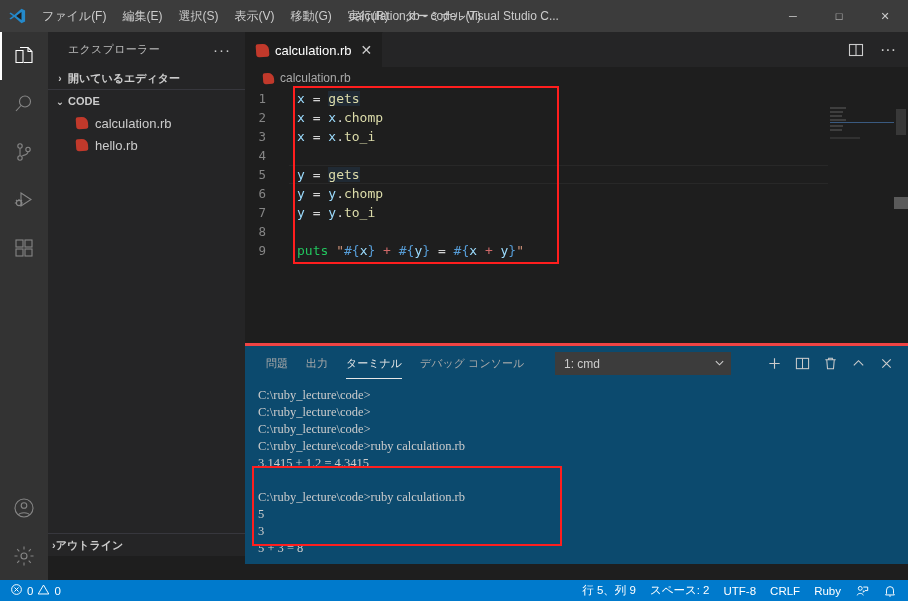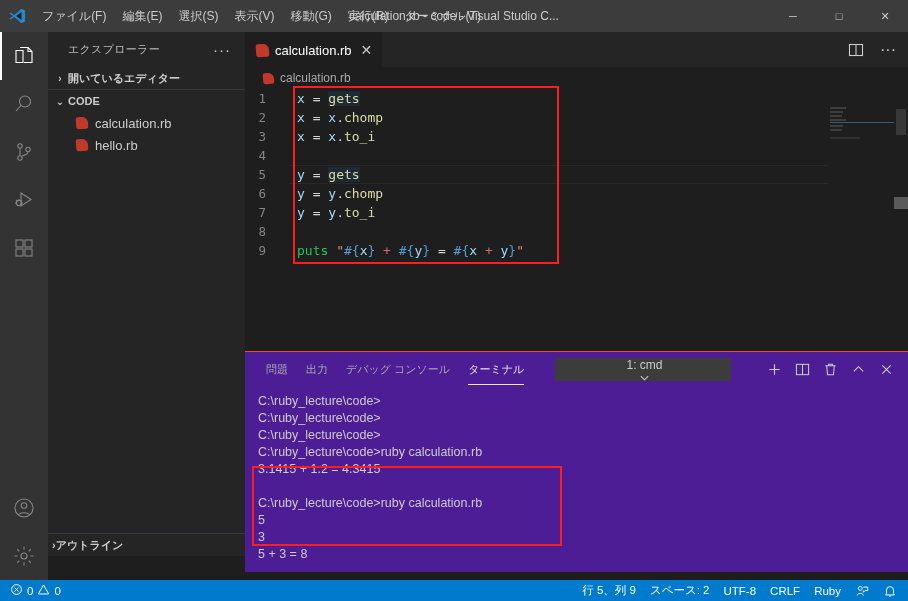--- a/index.html
+++ b/index.html
@@ -125,44 +125,44 @@
   .tok-meth { color: #dcdcaa; }
 
   .minimap { position: absolute; right: 14px; top: 0; width: 66px; height: 270px; background: #1e1e1e; }
   .mm-line { position: absolute; height: 2px; background: #4a4a4a; opacity: .75; }
   .mm-cur { position: absolute; left: 0; right: -52px; height: 1px; background: #3a5a80; }
   .editor-scroll { position: absolute; right: 0; top: 0; width: 14px; height: 270px; background: #1e1e1e; }
   .scroll-thumb { position: absolute; right: 2px; width: 10px; background: #4f4f4f; opacity: .55; }
   .ovr-mark { position: absolute; right: 0; width: 14px; height: 3px; background: #6a6a6a; }
 
   
-  .panel { position: absolute; left: 0; bottom: 8px; width: 663px; height: 221px; background: #4c1d95; border-top: 1px solid #ef4444; }
+  .panel { position: absolute; left: 0; bottom: 16px; width: 663px; height: 221px; background: #0c4a6e; border-top: 3px solid #ef4444; }
   .panel-head { height: 35px; display: flex; align-items: center; position: relative; }
   .ptab {
     font-size: 11px; color: #a9a9a9; padding: 0 9px; height: 35px; display: flex; align-items: center;
     position: relative; cursor: pointer; white-space: nowrap;
   }
   .ptab:first-child { margin-left: 12px; }
   .ptab.active { color: #e7e7e7; }
   .ptab.active::after {
     content: ""; position: absolute; left: 9px; right: 9px; bottom: 2px; height: 1px; background: #e7e7e7;
   }
   .term-select {
     position: absolute; left: 310px; top: 6px; width: 176px; height: 23px; background: #3c3c3c;
     color: #cccccc; font-size: 12px; display: flex; align-items: center; padding: 0 6px 0 9px;
-    justify-content: space-between; cursor: pointer; flex-direction: column;
+    justify-content: space-between; cursor: pointer;
   }
   .panel-actions { position: absolute; right: 8px; top: 0; height: 35px; display: flex; align-items: center; }
   .pa-btn { width: 28px; height: 28px; display: flex; align-items: center; justify-content: center; color: #cccccc; cursor: pointer; }
 
   .term-body {
     position: absolute; left: 0; top: 35px; right: 0; bottom: 0; padding: 6px 0 0 13px; overflow: hidden;
   }
   .tline {
-    font-family: Liberation Sans, sans-serif;
+    font-family: Liberation Serif, serif;
     font-size: 12.5px; line-height: 17px; color: #cccccc; white-space: pre;
   }
 
   
   .redbox { position: absolute; border: 2px solid #ff1e1e; pointer-events: none; }
 
   
   .statusbar {
     position: absolute; left: 0; bottom: 0; width: 908px; height: 21px;
     background: #007acc; display: flex; align-items: center; color: #ffffff; font-size: 11.5px;
@@ -361,22 +361,22 @@
       <div class="editor-scroll">
         <div class="scroll-thumb" style="top:20px; height:26px;"></div>
         <div class="ovr-mark" style="top:108px; height:12px; background:#5a5a5a;"></div>
       </div>
     </div>
 
     <div class="panel">
       <div class="panel-head">
         <div class="ptab">問題</div>
         <div class="ptab">出力</div>
+        <div class="ptab active">ターミナル</div>
         <div class="ptab">デバッグ コンソール</div>
-        <div class="ptab active">ターミナル</div>
 
         <div class="term-select">
           <span>1: cmd</span>
           <span>
             <svg width="11" height="11" viewBox="0 0 12 12" fill="none" stroke="#cccccc" stroke-width="1.2">
                 <path d="M2 4.5 L6 8.5 L10 4.5"></path>
               </svg>
           </span>
         </div>
 

